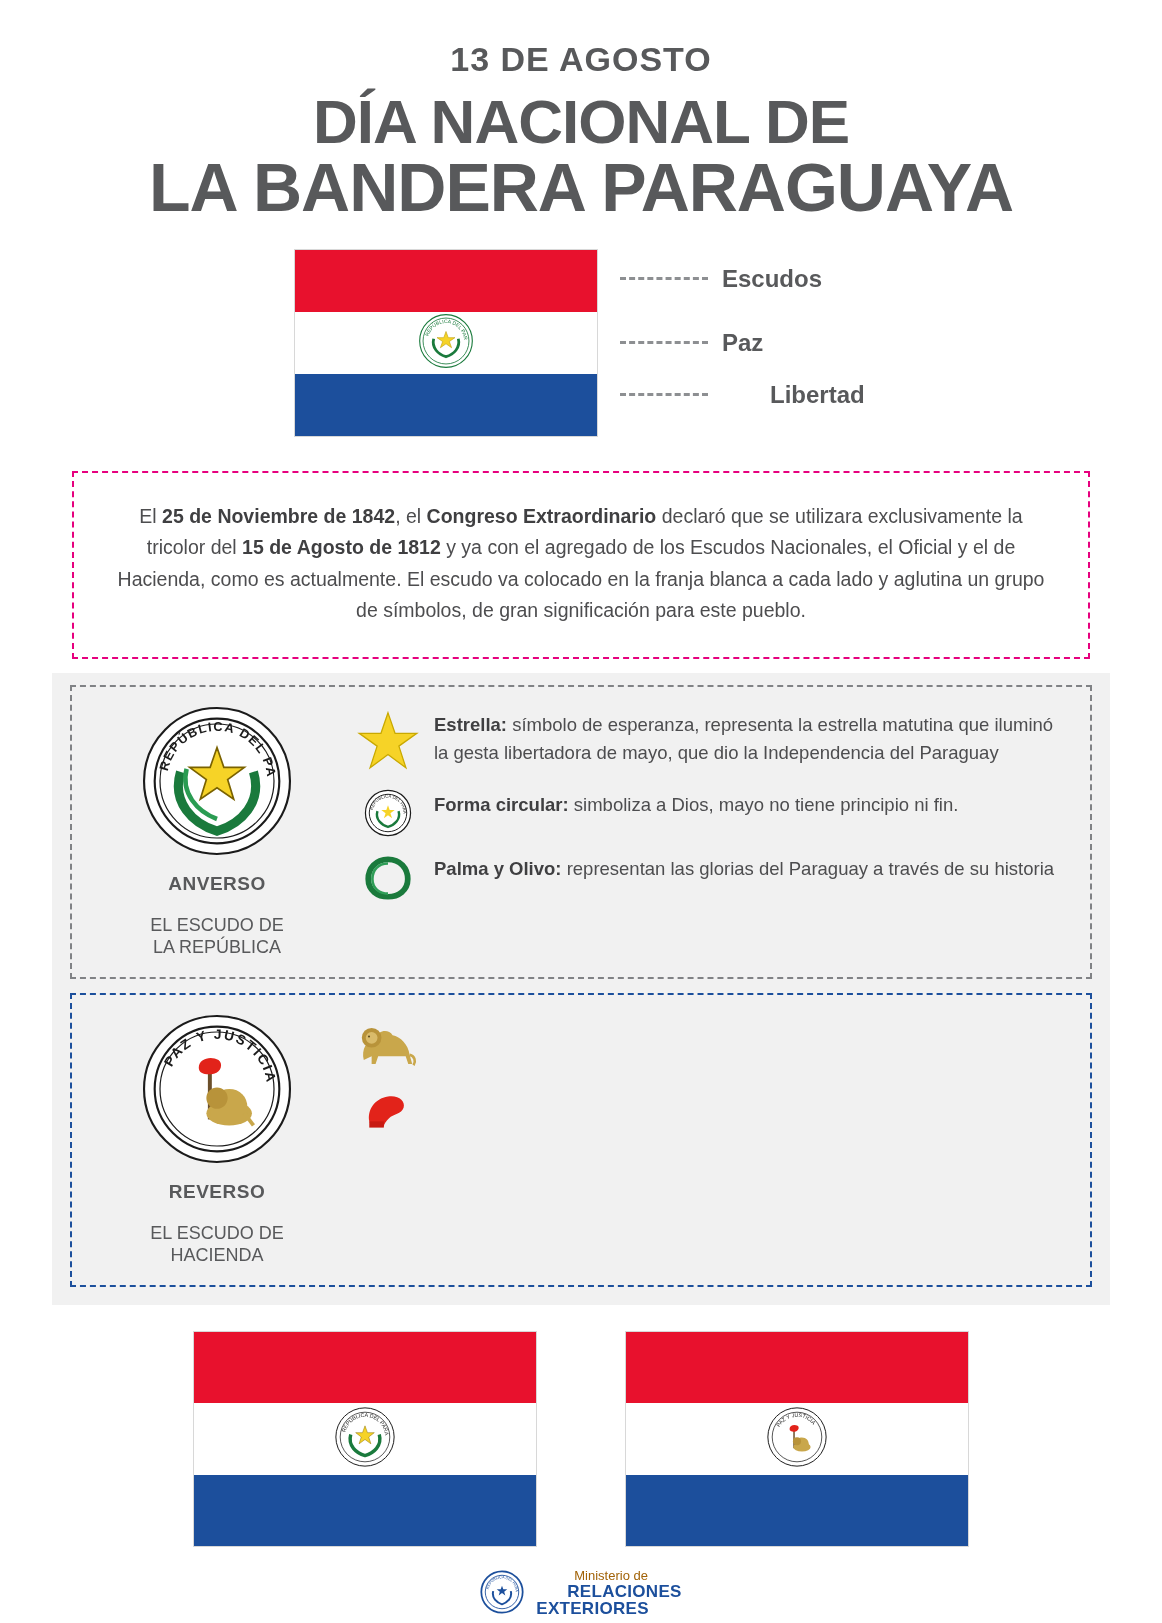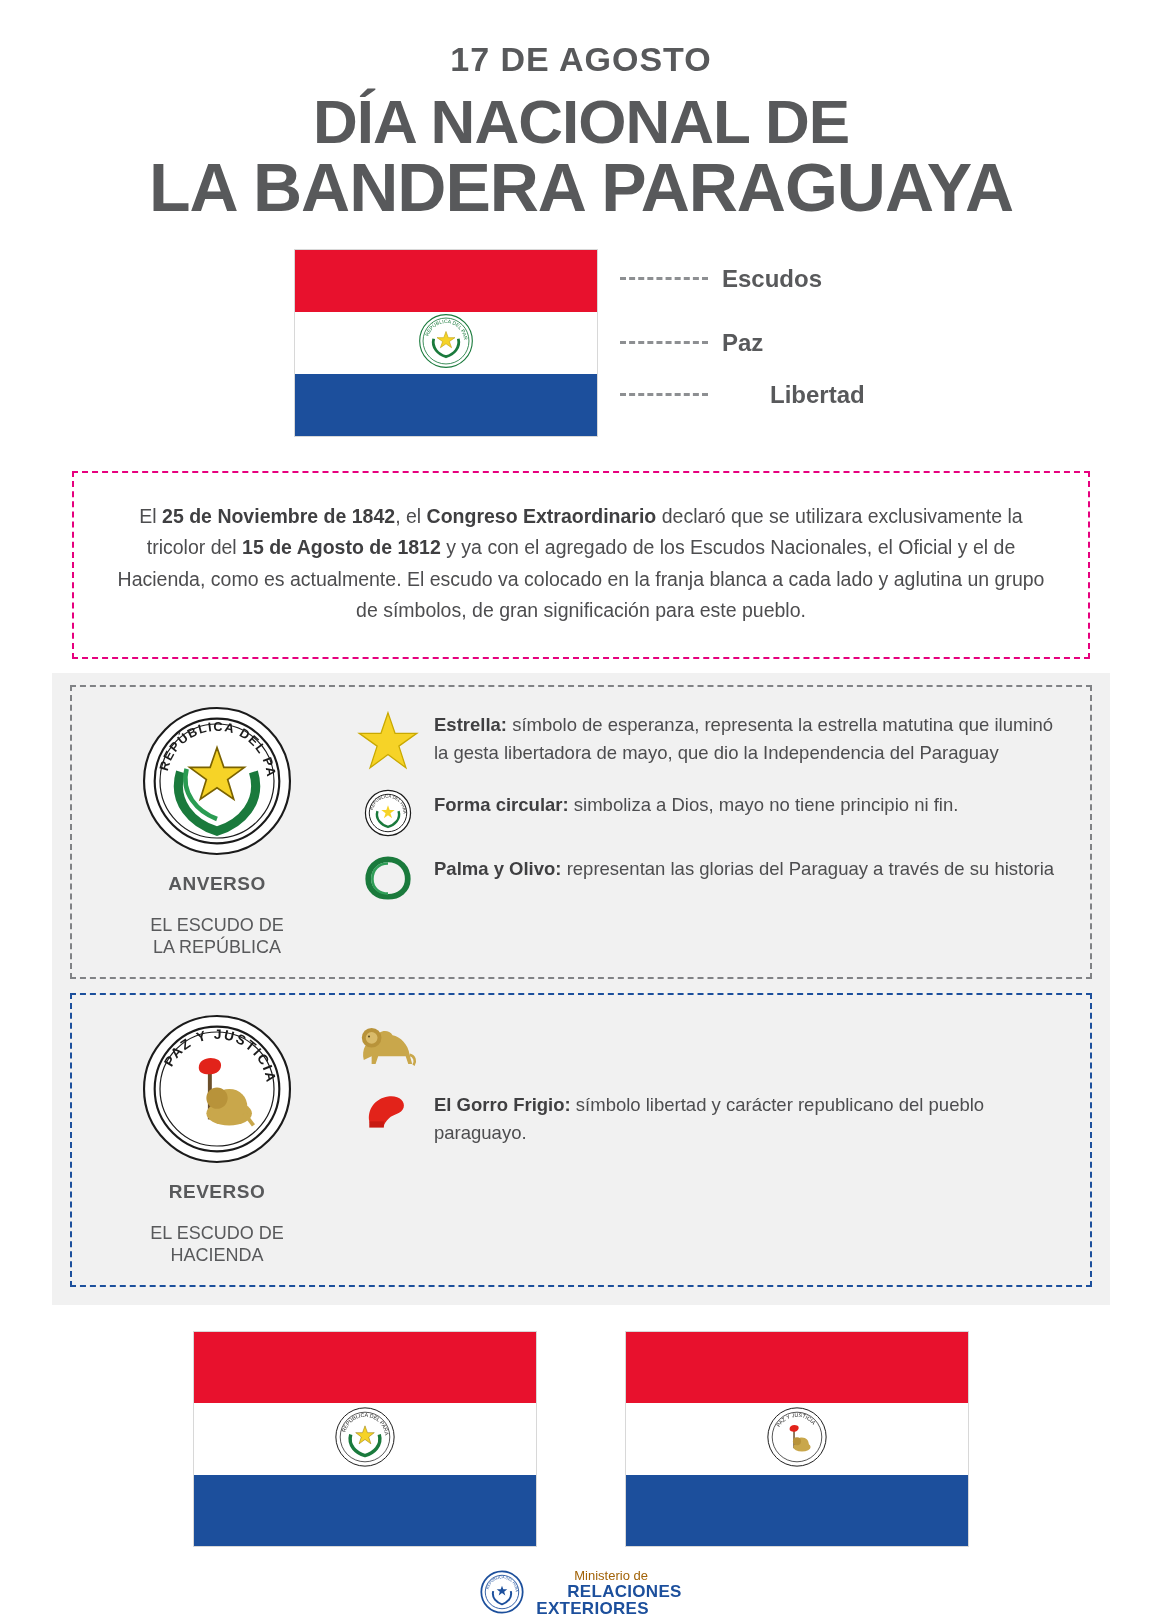--- a/index.html
+++ b/index.html
@@ -190,21 +190,21 @@
   .footer-text { line-height: 1.05; }
   .footer-text .t1 { font-size: 13px; color: #a16207; display: block; padding-left: 38px; }
   .footer-text .t2 { font-size: 17px; font-weight: bold; color: #1c4f9c; display: block; letter-spacing: 0.3px; padding-left: 31px;}
   .footer-text .t3 { font-size: 17px; font-weight: bold; color: #1c4f9c; display: block; letter-spacing: 0.3px;}
 </style>
 </head>
 <body>
 
 <div class="page">
 
-  <div class="eyebrow">17 DE AGOSTO</div>
+  <div class="eyebrow">13 DE AGOSTO</div>
   <div class="title">
     <span class="l1">DÍA NACIONAL DE</span>
     <span class="l2">LA BANDERA PARAGUAYA</span>
   </div>
 
   <div class="hero">
     <div class="flag hero-flag">
       <div class="stripe red"></div>
       <div class="stripe white"></div>
       <div class="stripe blue"></div>
@@ -350,23 +350,20 @@
           </div>
         </div>
 
         <div class="item">
           <div class="item-icon">
             <svg width="52" height="46" viewBox="0 0 100 88">
               <path d="M14,62 C10,40 24,18 50,14 C70,11 84,22 80,36 C76,48 60,48 52,56 C46,62 42,68 42,72 L18,72 Z" fill="#e2231a"></path>
               <path d="M14,62 L42,62 L42,74 L14,74 Z" fill="#c81a12"></path>
             </svg>
           </div>
-          <div class="item-text">
-            <b>El Gorro Frigio:</b><span>  símbolo libertad y carácter republicano del pueblo paraguayo.</span>
-          </div>
         </div>
 
       </div>
     </div>
   </div>
 
   <div class="bottom-flags">
     <div class="flag bottom-flag">
       <div class="stripe red"></div>
       <div class="stripe white"></div>

